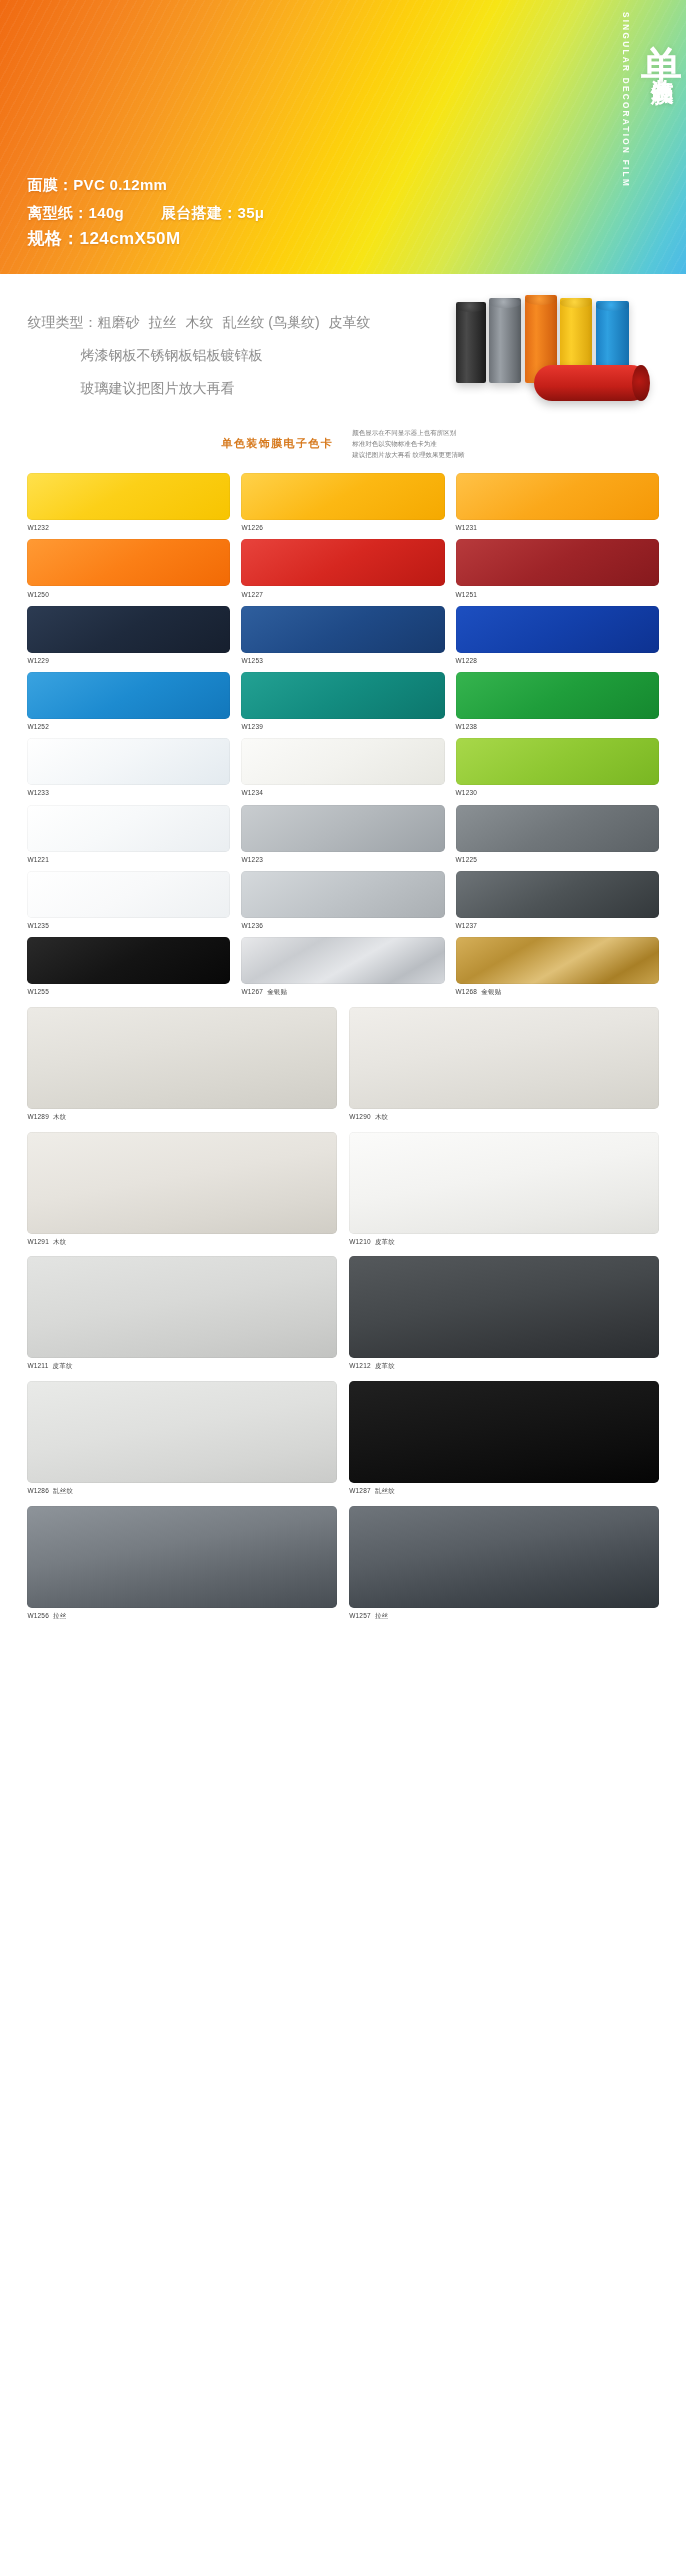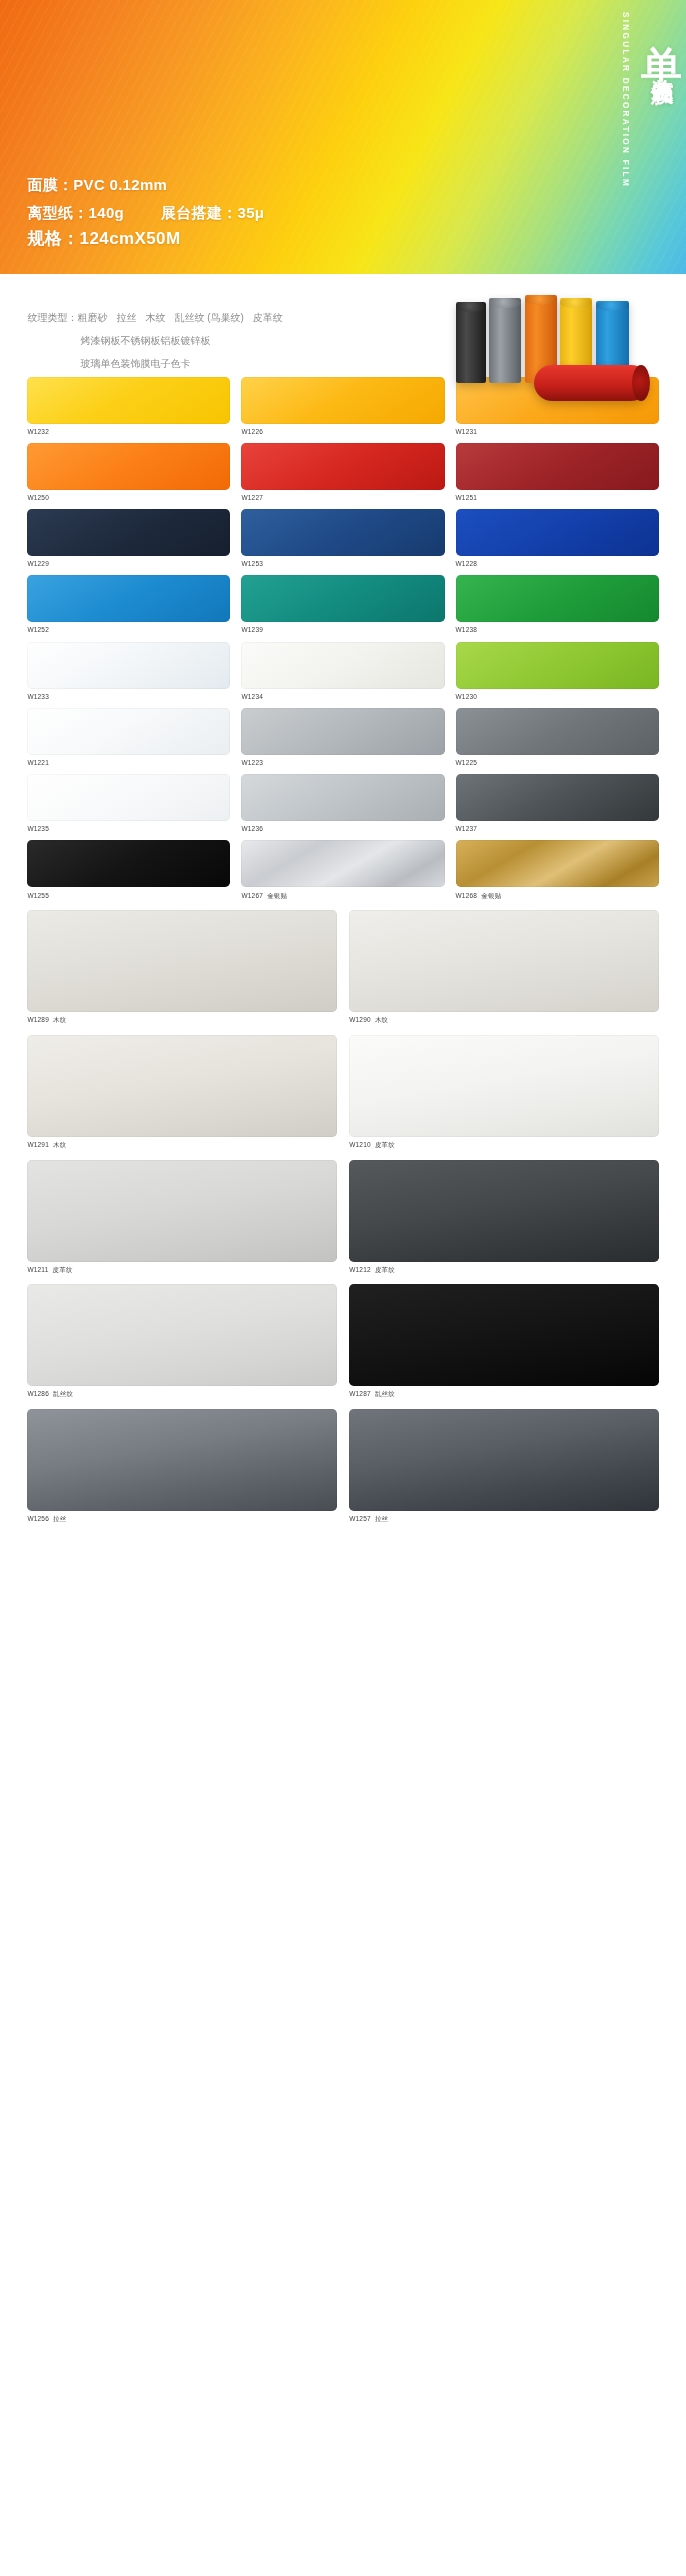--- a/index.html
+++ b/index.html
@@ -61,25 +61,25 @@
 
   
   .info {
     position:relative; padding:32px 27.4px 0 27.4px; background:#fff;
   }
   .features {
     font-size:11.7px; font-weight:bold; color:#1b1b1b;
     letter-spacing:0.7px; margin-bottom:19px;
   }
   .features span { margin-right:10.3px; }
-  .desc-block { font-size:10px; color:#8d8d8d; line-height:2.35; }
+  .desc-block { font-size:14px; color:#8d8d8d; line-height:2.35; }
   .desc-row { display:flex; }
   .desc-label { white-space:nowrap; }
   .desc-vals span { margin-right:9px; }
-  .desc-cont { padding-left:53px;font-family:Liberation Mono, monospace; }
+  .desc-cont { padding-left:53px; }
 
   
   .rolls {
     position:absolute; right:13.7px; top:15px;
     width:220px; height:117px;
   }
   .roll {
     position:absolute; bottom:23px; border-radius:2.1px;
   }
   .roll .cap {
@@ -172,24 +172,32 @@
         <div class="roll-lay"></div>
       </div>
 
 
     <div class="desc-block">
       <div class="desc-row">
         <div class="desc-label">纹理类型：</div>
         <div class="desc-vals" id="tex-vals"><span>粗磨砂</span><span>拉丝</span><span>木纹</span><span>乱丝纹 (鸟巢纹)</span><span>皮革纹</span></div>
       </div>
       <div class="desc-cont" id="sub2"><span>烤漆钢板</span><span>不锈钢板</span><span>铝板</span><span>镀锌板</span></div>
-      <div class="desc-cont" id="sub3"><span>玻璃</span><span>单色装饰膜电子色卡</span></div>
+      <div class="desc-cont" id="sub3"><span>玻璃</span><span>建议把图片放大再看</span></div>
     </div>
   </div>
 
+  <div class="cc-head">
+    <div class="cc-title">单色装饰膜电子色卡</div>
+    <div class="cc-note">
+      <div>颜色显示在不同显示器上也有所区别</div>
+      <div>标准对色以实物标准色卡为准</div>
+      <div>建议把图片放大再看 纹理效果更更清晰</div>
+    </div>
+  </div>
 
   <div class="grid pad-b">
     <div class="g3" id="grid-small">
         <div class="sw-cell">
           <div class="sw" style="background: linear-gradient(150deg, rgb(255, 225, 77) 0%, rgb(252, 208, 24) 45%, rgb(247, 196, 0) 100%);"></div>
           <div class="sw-label"><span>W1232</span></div>
         </div>
         <div class="sw-cell">
           <div class="sw" style="background: linear-gradient(150deg, rgb(255, 210, 74) 0%, rgb(252, 184, 19) 50%, rgb(245, 169, 0) 100%);"></div>
           <div class="sw-label"><span>W1226</span></div>

